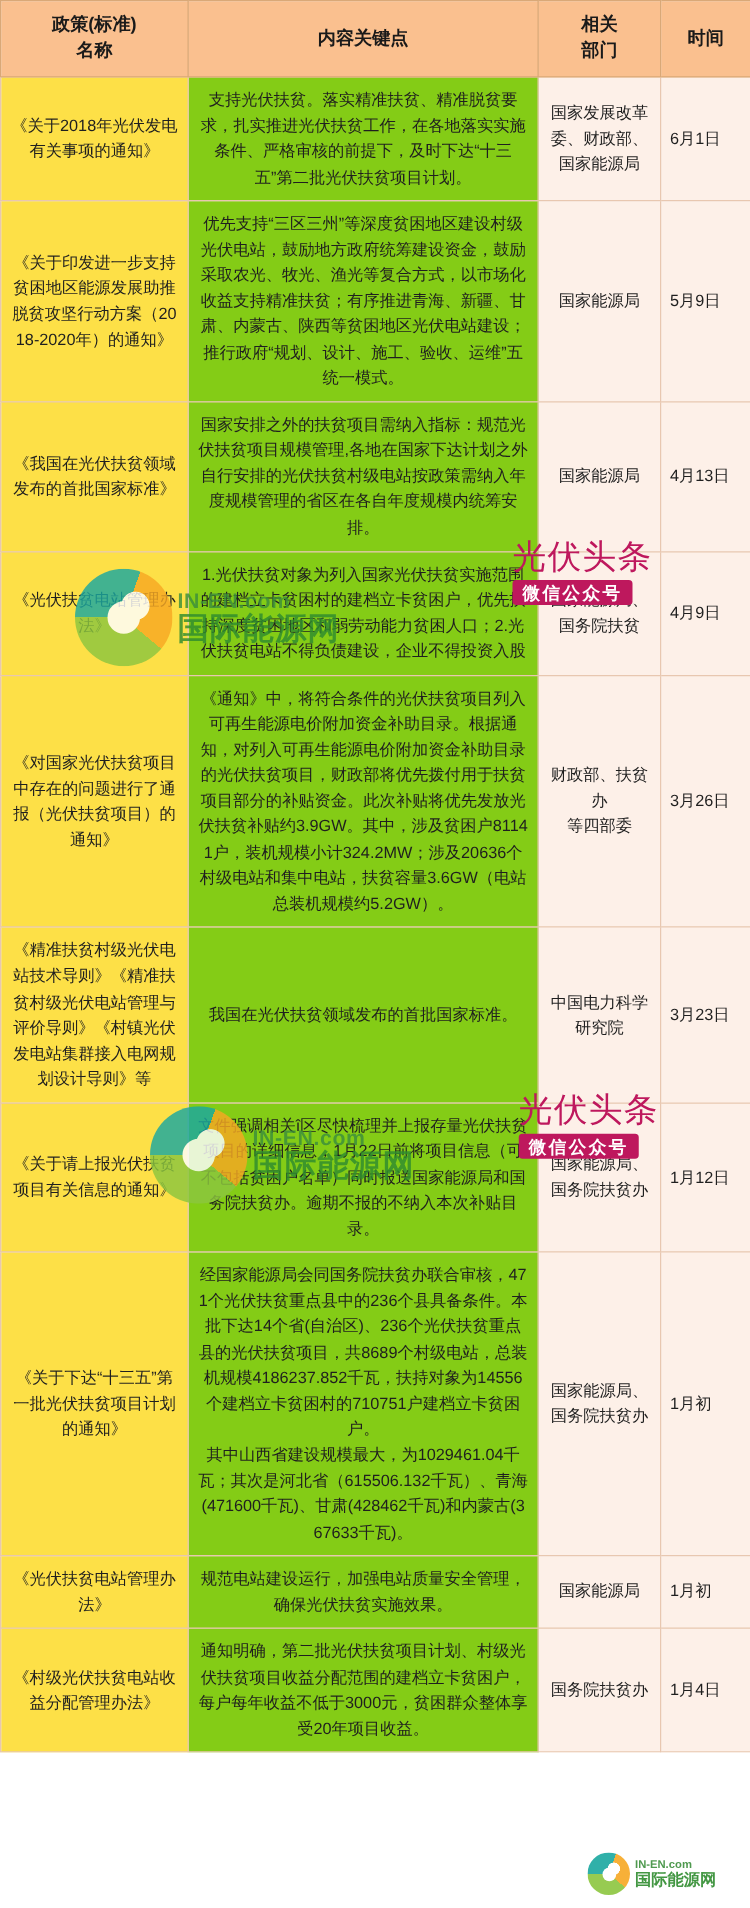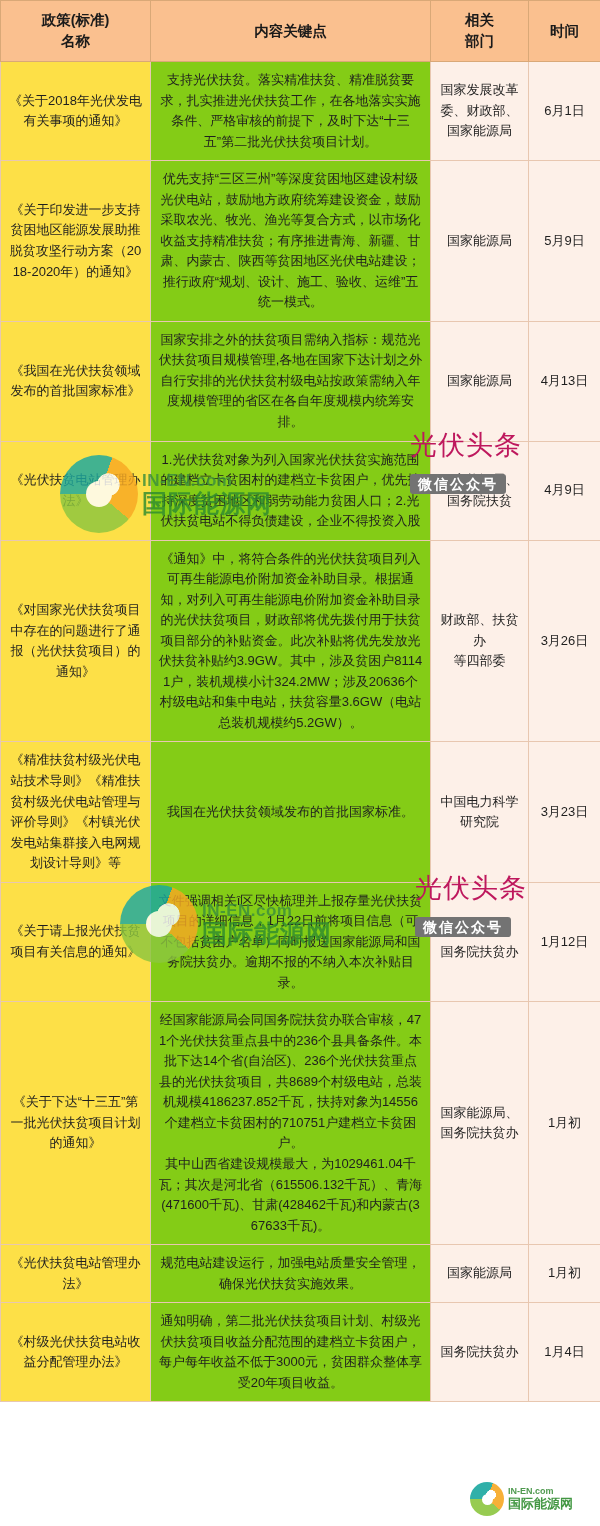--- a/index.html
+++ b/index.html
@@ -50,21 +50,21 @@
     background: #84cc16;
     text-align: center;
   }
   td.col-dept {
     background: #fdf0e8;
     text-align: center;
     margin-left: 24px;
   }
   td.col-date {
     background: #fdf0e8;
-    text-align: center;
+    text-align: left;
     white-space: nowrap;
   }
 
   
   .wm {
     position: absolute;
     pointer-events: none;
     user-select: none;
   }
   .wm-logo {
@@ -113,26 +113,26 @@
   .wm-brand .t1 {
     font-size: 27px;
     font-weight: normal;
     color: #be185d;
     letter-spacing: 1px;
   }
   .wm-brand .t2 {
     font-size: 14px;
     font-weight: bold;
     color: #ffffff;
-    background: #737373;
+    background: #be185d;
     padding: 2px 8px;
     border-radius: 3px;
     letter-spacing: 2px;
     display: inline-block;
-    margin-top: 13px;
+    margin-top: 3px;
   }
   .wm-small {
     display: flex;
     align-items: center;
     gap: 4px;
     opacity: 0.9;
   }
   .wm-leaf-sm {
     width: 34px;
     height: 34px;

